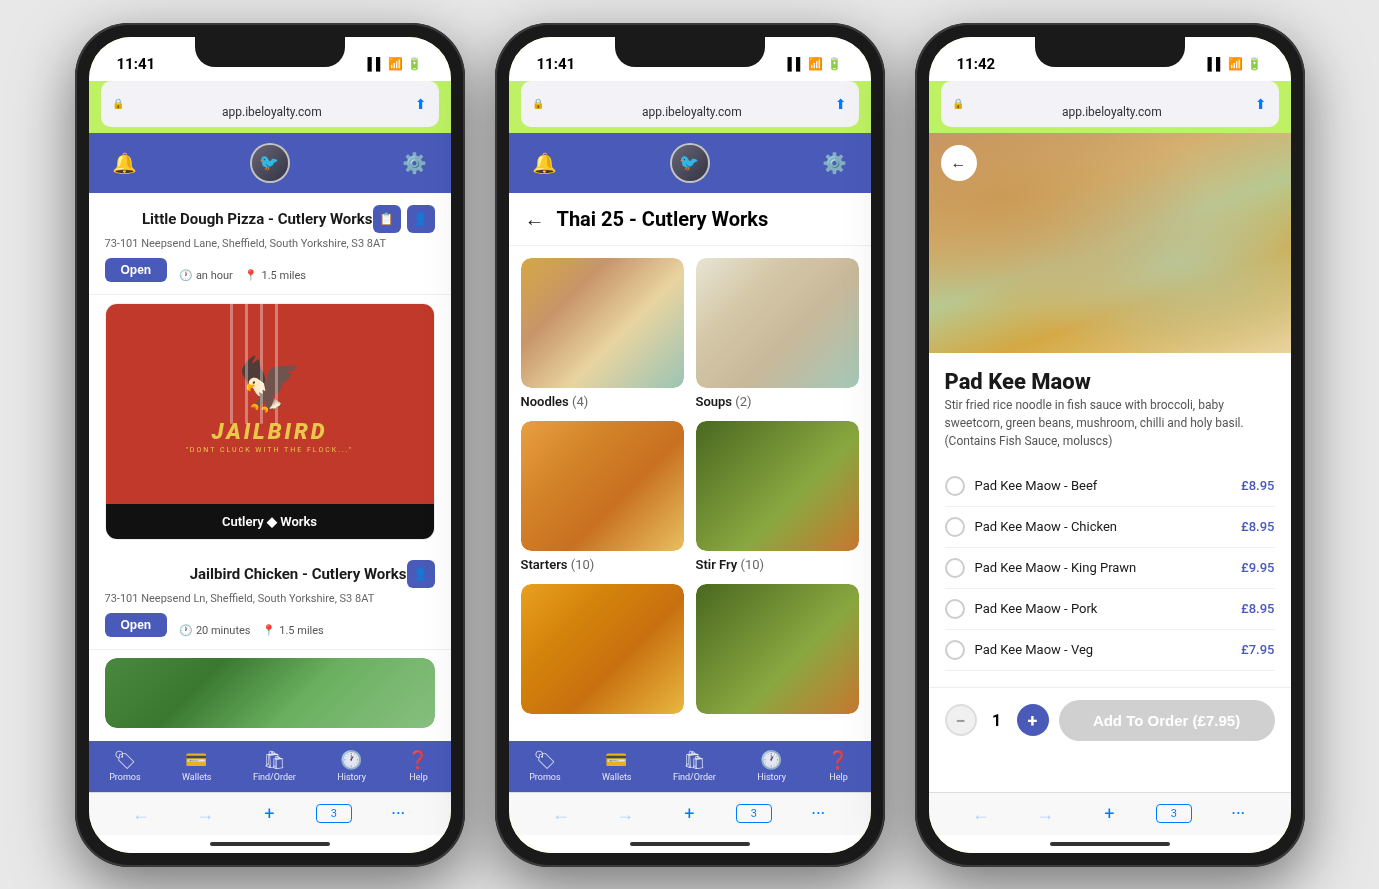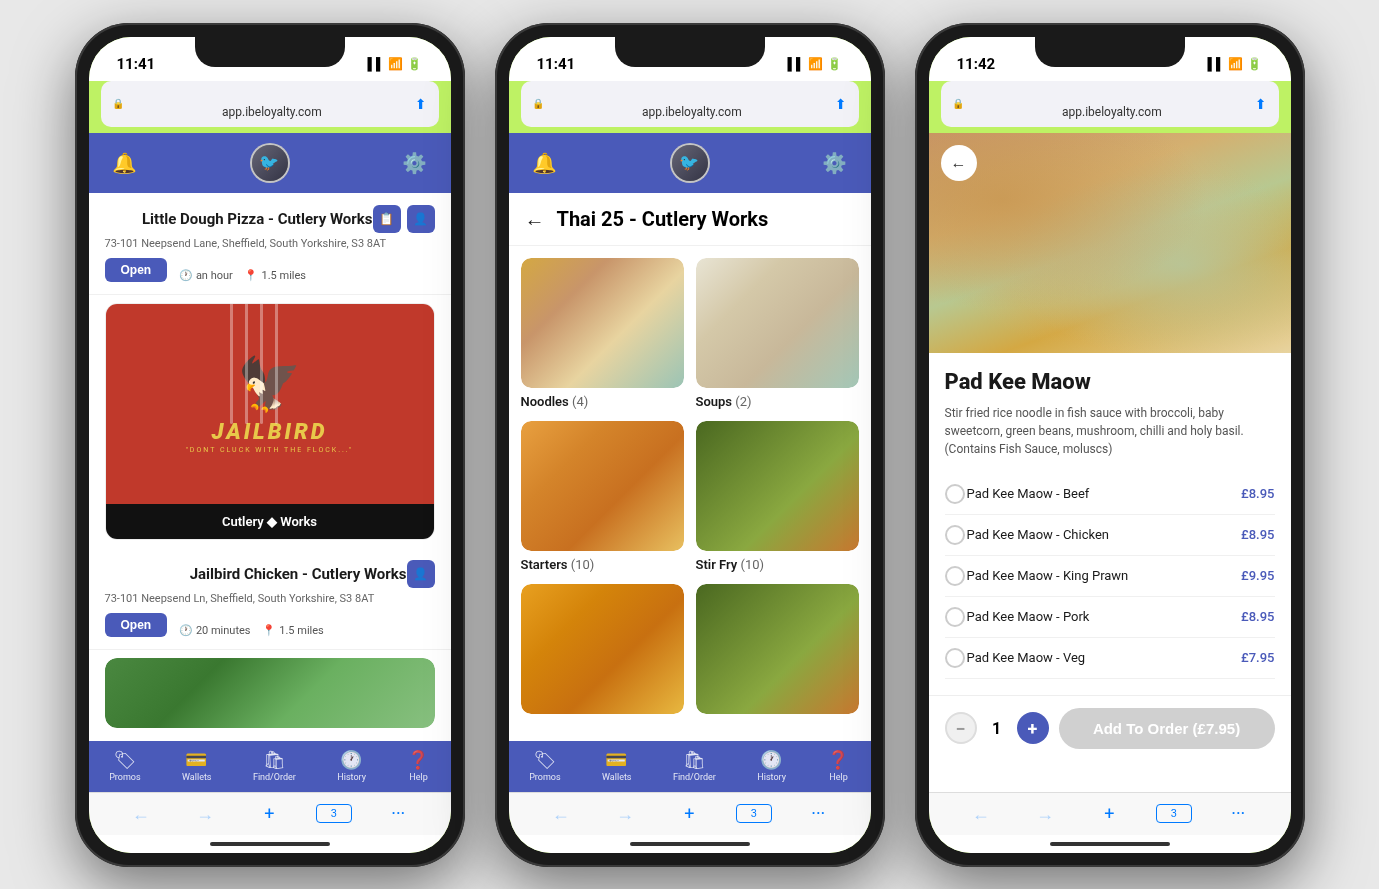--- a/index.html
+++ b/index.html
@@ -442,42 +442,42 @@
     }
 
     .item-details {
       padding: 16px;
     }
 
     .item-title {
       font-size: 22px;
       font-weight: 800;
       color: #1a1a1a;
-      margin-bottom: 10px;
+      margin-bottom: 2px;
     }
 
     .item-desc {
       font-size: 12px;
       color: #555;
       line-height: 1.5;
       margin-bottom: 16px;
     }
 
     .option-row {
       display: flex;
       align-items: center;
       justify-content: space-between;
       padding: 10px 0;
       border-bottom: 1px solid #f0f0f0;
     }
 
     .option-left {
       display: flex;
       align-items: center;
-      gap: 2px;
+      gap: 10px;
     }
 
     .radio-circle {
       width: 20px;
       height: 20px;
       border-radius: 50%;
       border: 2px solid #ccc;
       background: white;
     }
 

